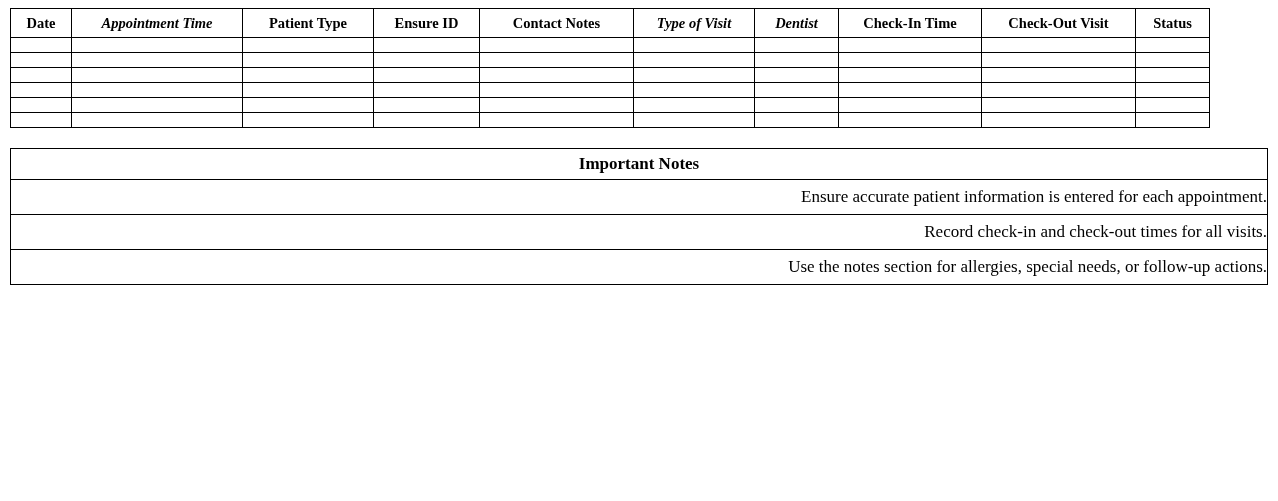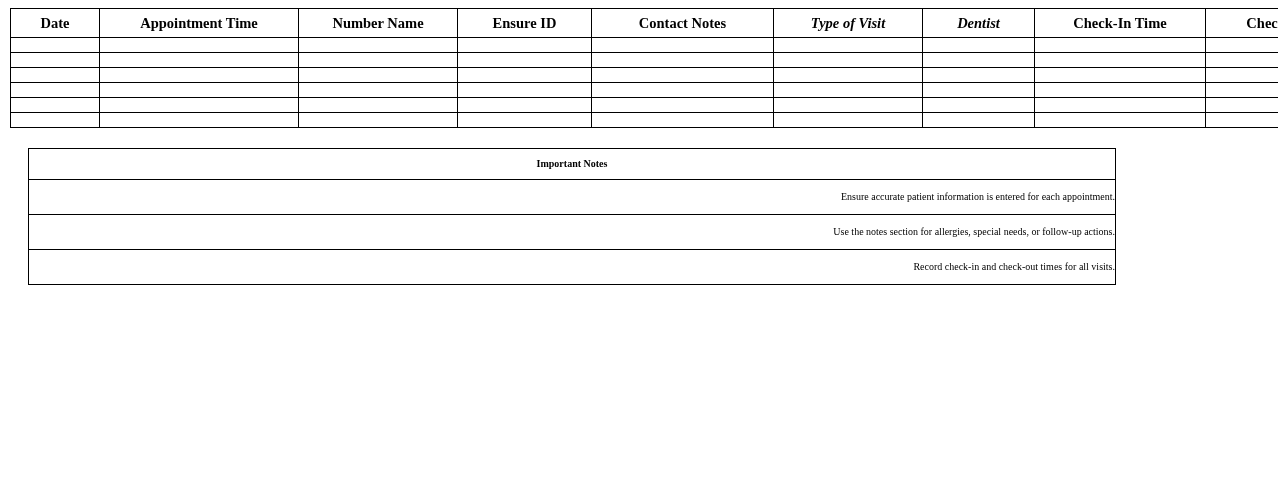--- a/index.html
+++ b/index.html
@@ -39,51 +39,50 @@
     border: 1px solid #000000;
     padding: 0;
     vertical-align: middle;
   }
   table.log th {
     font-weight: bold;
     text-align: center;
     height: 28px;
     line-height: 28px;
     white-space: nowrap;
-    padding: 0 14px;
+    padding: 0 0;
   }
   table.log td {
     height: 14px;
   }
 
   
   .c-date       { width: 60px; }
-  .c-apptime    { width: 170px; }
+  .c-apptime    { width: 170px; font-style: italic; }
   .c-pname      { width: 130px; }
   .c-pid        { width: 105px; }
   .c-contact    { width: 153px; }
   .c-visit      { width: 120px; font-style: italic; }
   .c-dentist    { width: 83px; font-style: italic; }
   .c-cin        { width: 142px; }
   .c-cout       { width: 153px; }
   .c-status     { width: 73px; }
 
   
   .notes-wrap {
     position: absolute;
     left: 10px;
     top: 148px;
     width: 1258px;
   }
   table.notes {
     border-collapse: collapse;
     table-layout: fixed;
-    width: 1088px;
-    font-size: 10px;
-    margin-left: 18px;
+    width: 1258px;
+    font-size: 17px;
   }
   table.notes th,
   table.notes td {
     border: 1px solid #000000;
     padding: 0;
   }
   table.notes th.notes-title {
     font-weight: bold;
     text-align: center;
     height: 30px;
@@ -101,21 +100,21 @@
 <body>
 
 <div class="page">
 
   <div class="log-wrap">
     <table class="log">
       <thead>
         <tr>
           <th class="c-date">Date</th>
           <th class="c-apptime">Appointment Time</th>
-          <th class="c-pname">Number Name</th>
+          <th class="c-pname">Patient Type</th>
           <th class="c-pid">Ensure ID</th>
           <th class="c-contact">Contact Notes</th>
           <th class="c-visit">Type of Visit</th>
           <th class="c-dentist">Dentist</th>
           <th class="c-cin">Check-In Time</th>
           <th class="c-cout">Check-Out Visit</th>
           <th class="c-status">Status</th>
 
         </tr>
       </thead>
@@ -207,22 +206,22 @@
       <thead>
         <tr>
           <th class="notes-title">Important Notes</th>
         </tr>
       </thead>
       <tbody>
         <tr>
           <td class="note-cell">Ensure accurate patient information is entered for each appointment.</td>
         </tr>
         <tr>
+          <td class="note-cell">Record check-in and check-out times for all visits.</td>
+        </tr>
+        <tr>
           <td class="note-cell">Use the notes section for allergies, special needs, or follow-up actions.</td>
-        </tr>
-        <tr>
-          <td class="note-cell">Record check-in and check-out times for all visits.</td>
         </tr>
       </tbody>
     </table>
   </div>
 
 </div>
 
 </body></html>

